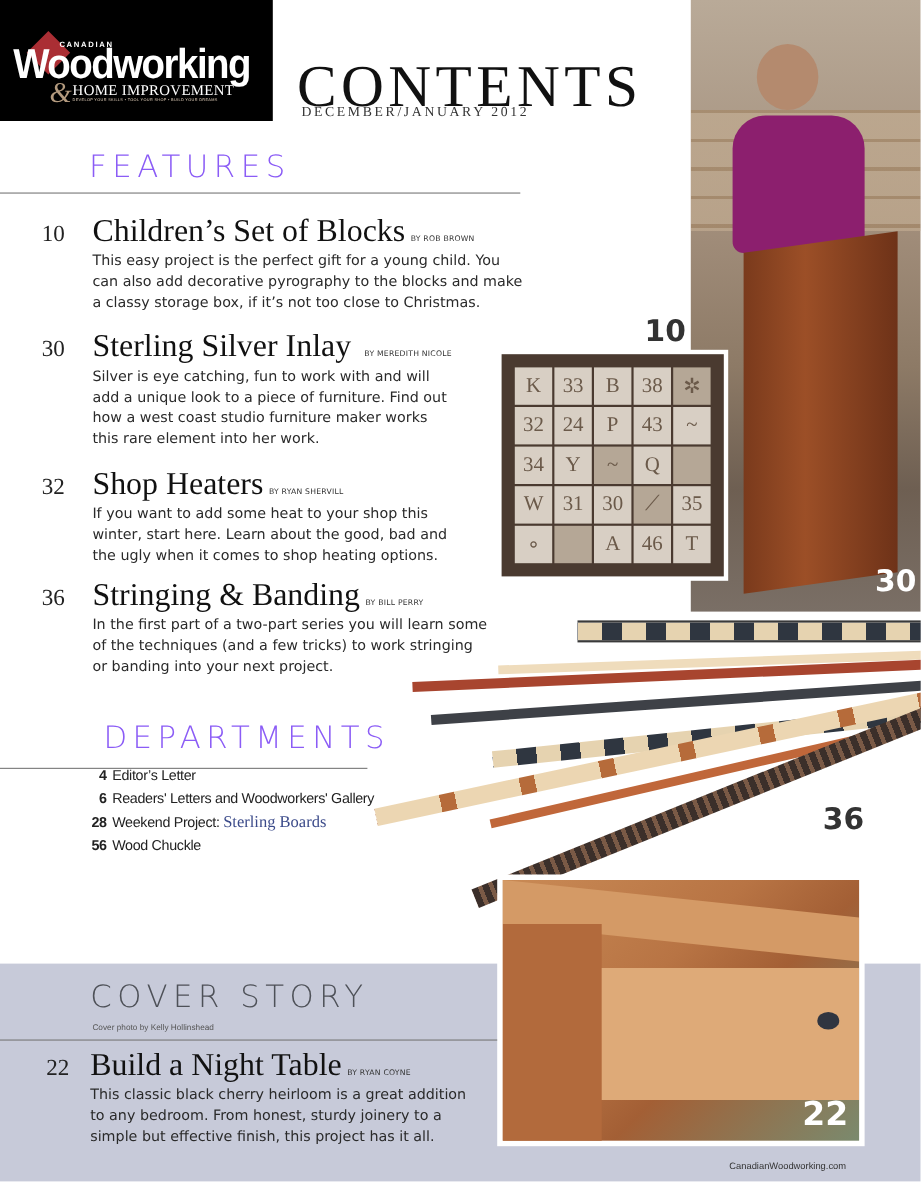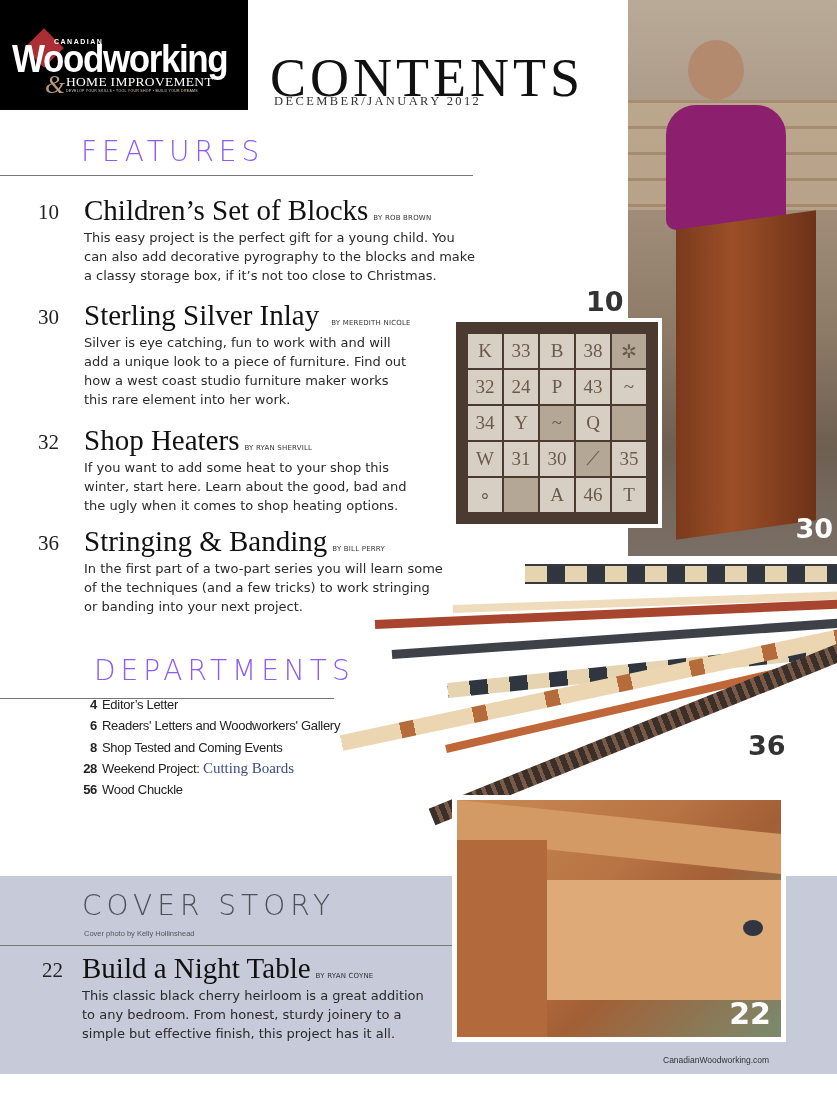--- a/index.html
+++ b/index.html
@@ -165,22 +165,21 @@
 of the techniques (and a few tricks) to work stringing
 or banding into your next project.</div>
 </div>
 
 <div class="abs sec-head" style="left:82px;top:654px;margin-left:12px;">DEPARTMENTS</div>
 <div class="abs rule" style="left:0;top:698px;width:334px;"></div>
 
 <div class="abs dept">
   <div class="row"><span class="pg">4</span><span>Editor’s Letter</span></div>
   <div class="row"><span class="pg">6</span><span>Readers' Letters and Woodworkers' Gallery</span></div>
-  <div class="row"><span class="pg">8</span><span>Shop Tested and Coming Events</span></div>
-  <div class="row"><span class="pg">28</span><span>Weekend Project: </span><span class="serif-blue">Cutting Boards</span></div>
+  <div class="row"><span class="pg">28</span><span>Weekend Project: </span><span class="serif-blue">Sterling Boards</span></div>
   <div class="row"><span class="pg">56</span><span>Wood Chuckle</span></div>
 </div>
 
 <div class="abs sec-head" style="left:82px;top:889px;color:#4e5158;">COVER STORY</div>
 <div class="abs photo-credit">Cover photo by Kelly Hollinshead</div>
 <div class="abs rule" style="left:0;top:945px;width:452px;"></div>
 
 <div class="abs feat" style="left:42px;top:952px;">
   <span class="num">22</span>
   <div class="title" style="left:40px;"><span class="t">Build a Night Table</span><span class="by">BY RYAN COYNE</span></div>

